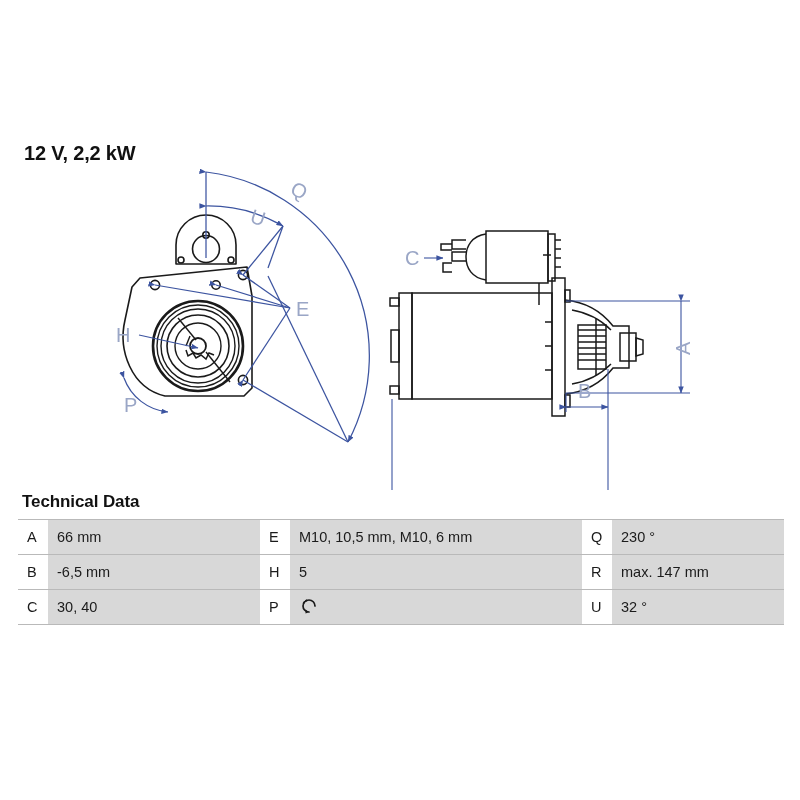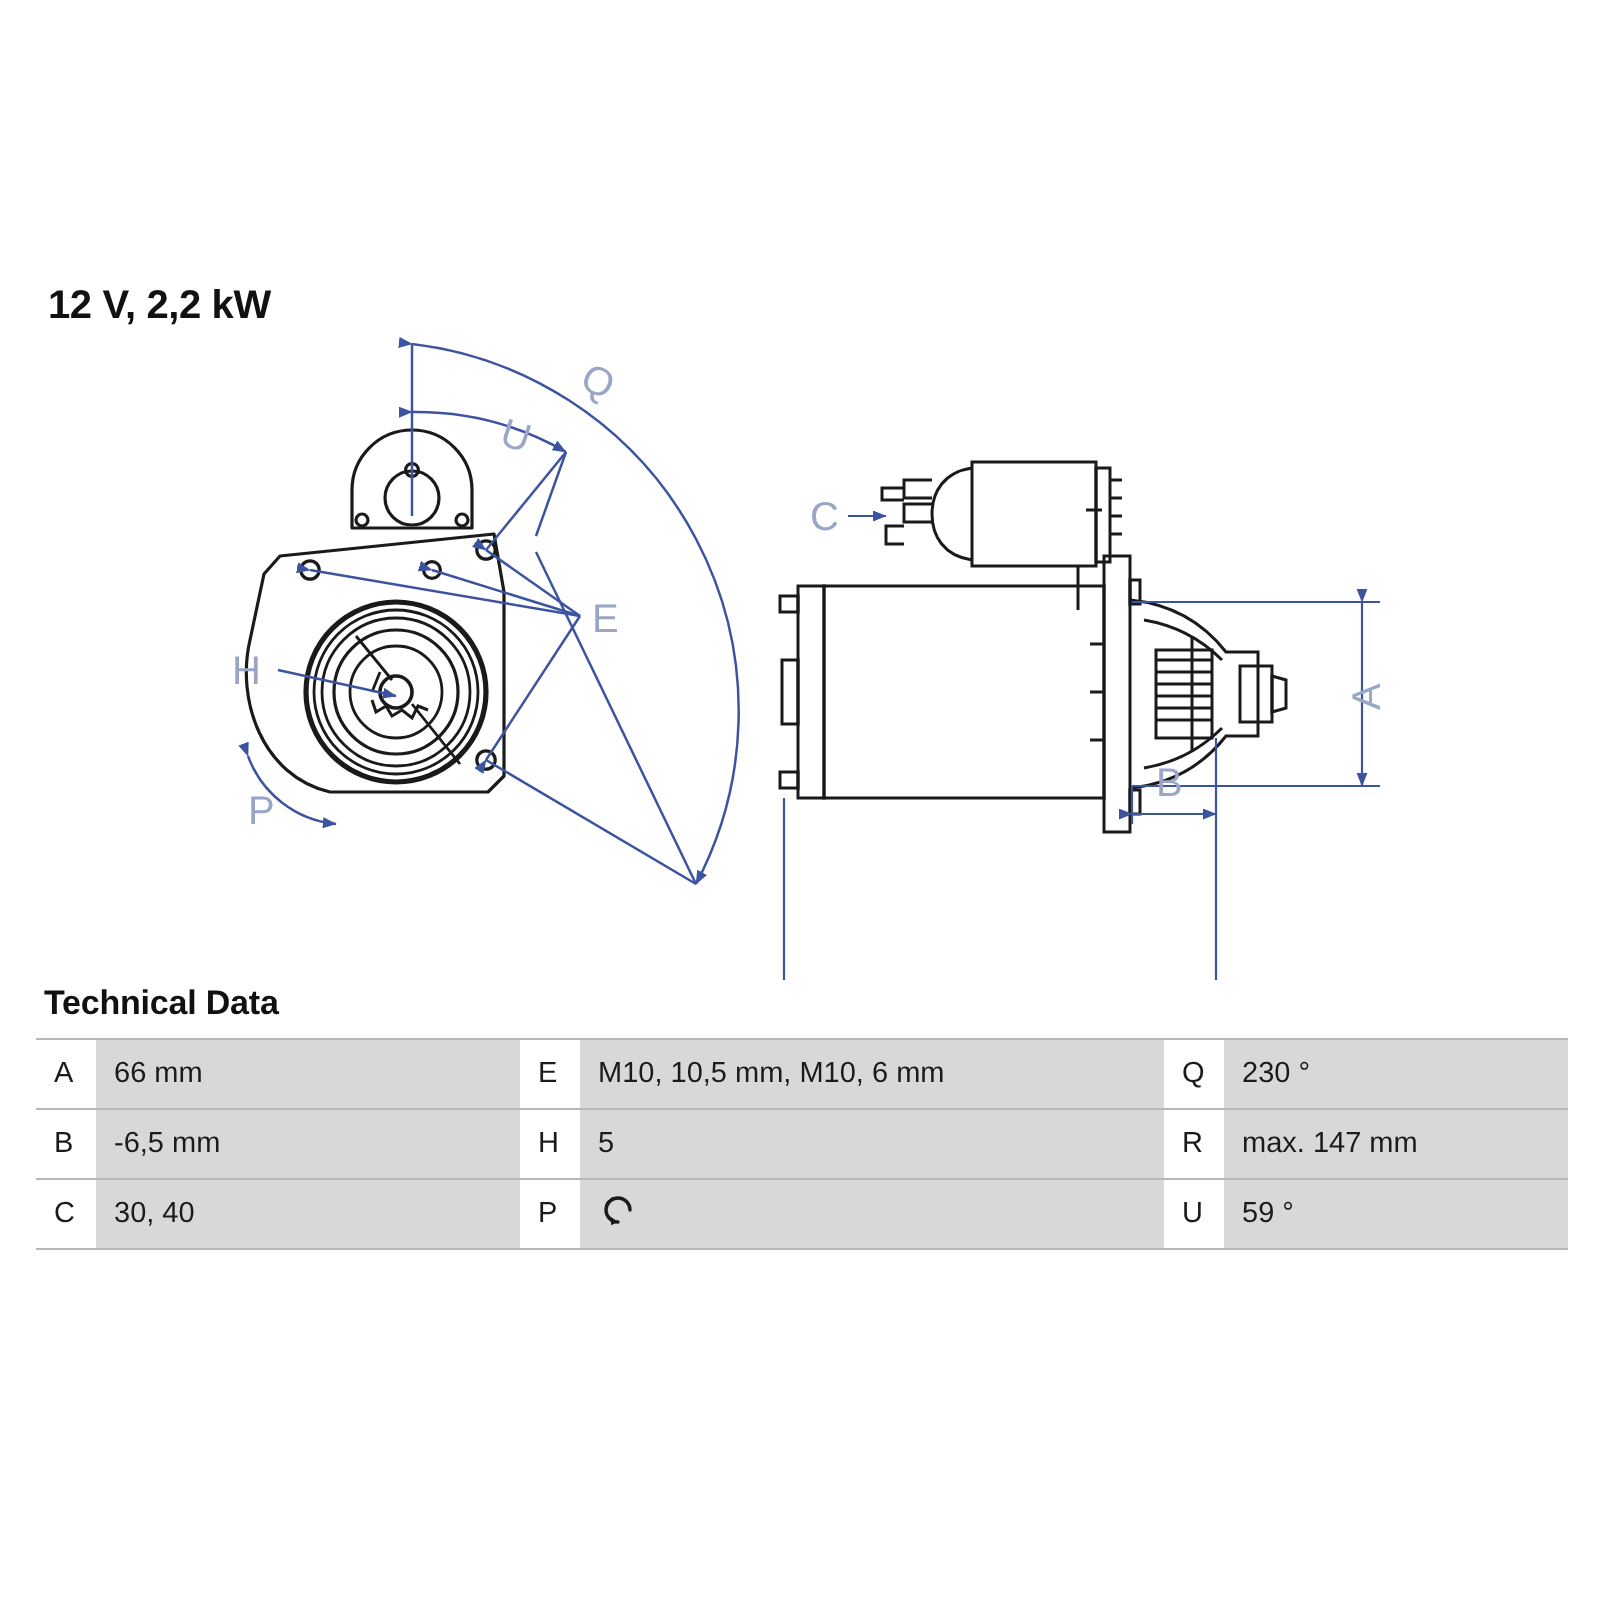--- a/index.html
+++ b/index.html
@@ -254,19 +254,19 @@
           <td class="v">
             <span class="rot-icon">
               <svg width="20" height="20" viewBox="0 0 20 20">
                 <path d="M16 10 A6 6 0 1 0 10 16" fill="none" stroke="#1a1a1a" stroke-width="1.7" stroke-linecap="round"></path>
                 <path d="M4.6 7.2 A6 6 0 0 1 7.6 4.4" fill="none" stroke="#1a1a1a" stroke-width="1.7" stroke-linecap="round" stroke-dasharray="1.4 2"></path>
                 <path d="M10 16 L6.2 13.3 L6.6 17.6 Z" fill="#1a1a1a"></path>
               </svg>
             </span>
           </td>
           <td class="k">U</td>
-          <td class="v">59 °</td>
+          <td class="v">32 °</td>
         </tr>
       </tbody>
     </table>
   </div>
 
 </div>
 
 </body></html>

